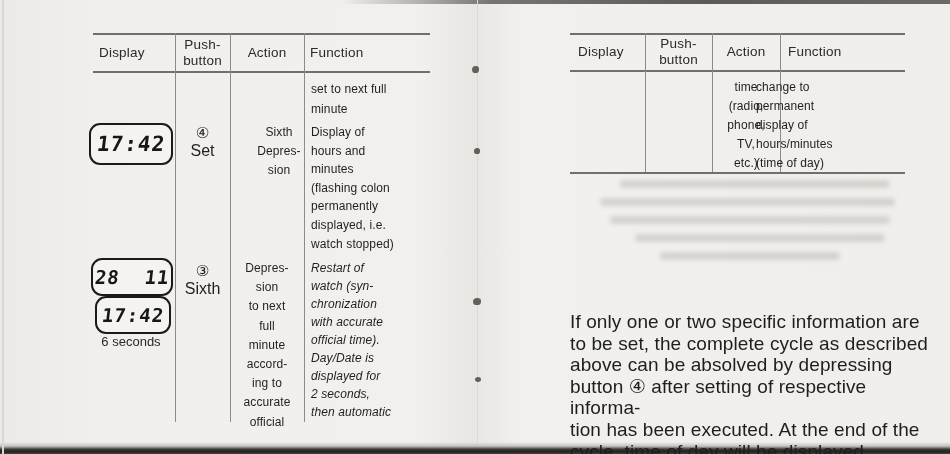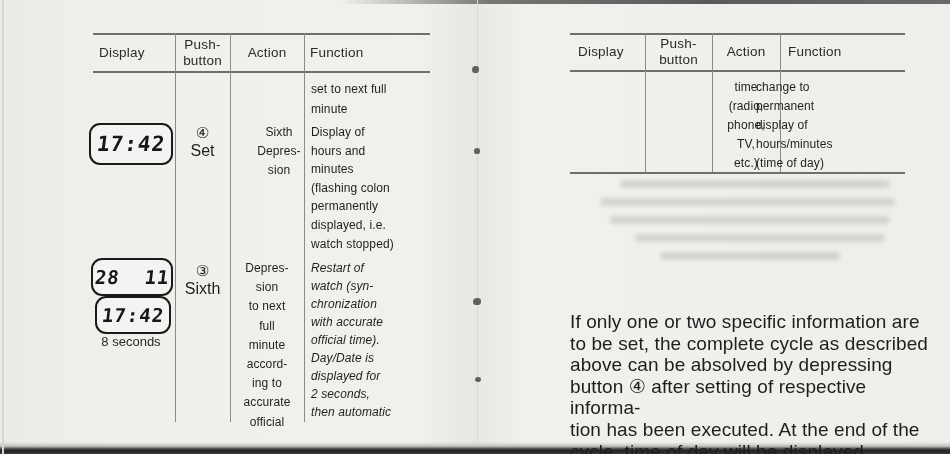--- a/index.html
+++ b/index.html
@@ -107,21 +107,21 @@
 permanently
 displayed, i.e.
 watch stopped)</div>
 
     <div class="lcd" style="left:91px;top:258px;width:78px;height:34px;">
       <span class="lcd-digits" style="font-size:19px;">28  11</span>
     </div>
     <div class="lcd" style="left:95px;top:296px;width:72px;height:34px;">
       <span class="lcd-digits" style="font-size:19px;">17:42</span>
     </div>
-    <div class="caption" style="left:81px;top:334px;width:100px;">8 seconds</div>
+    <div class="caption" style="left:81px;top:334px;width:100px;">6 seconds</div>
     <div class="pbtn" style="left:173px;top:262px;width:59px;">
       <span class="sym">③</span>
       <span>Sixth</span>
     </div>
     <div class="cell center" style="left:229px;top:259px;width:76px;line-height:19.2px;">Depres-
 sion
 to next
 full
 minute
 accord-

